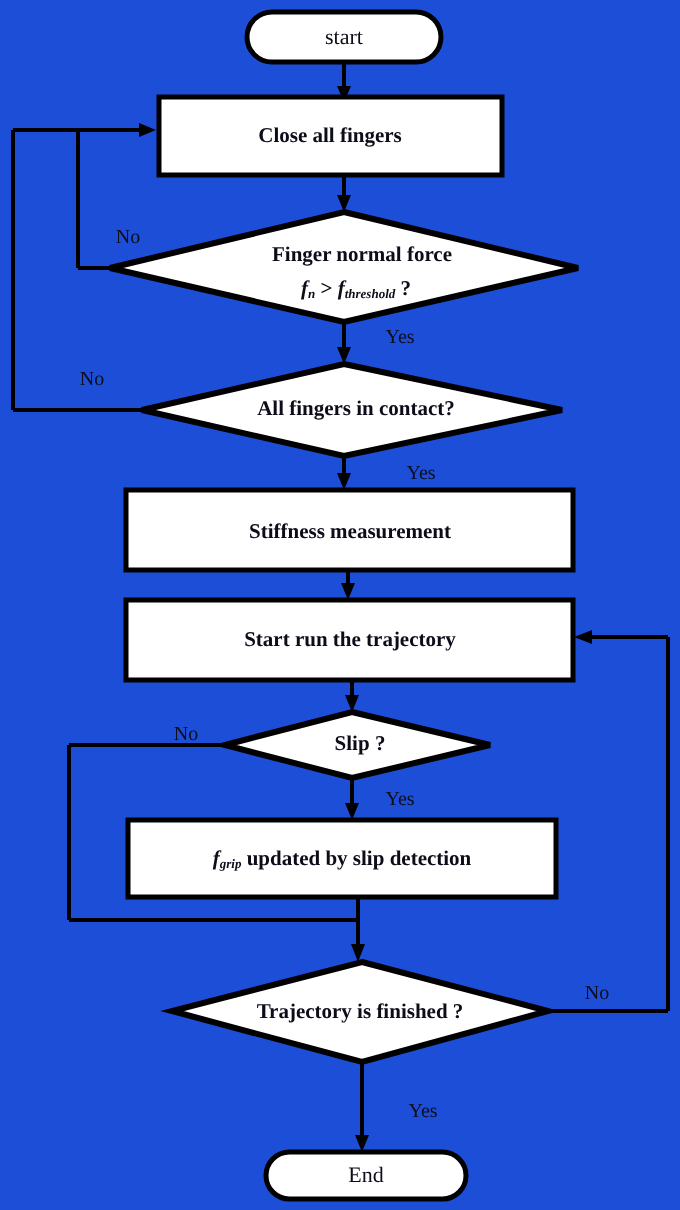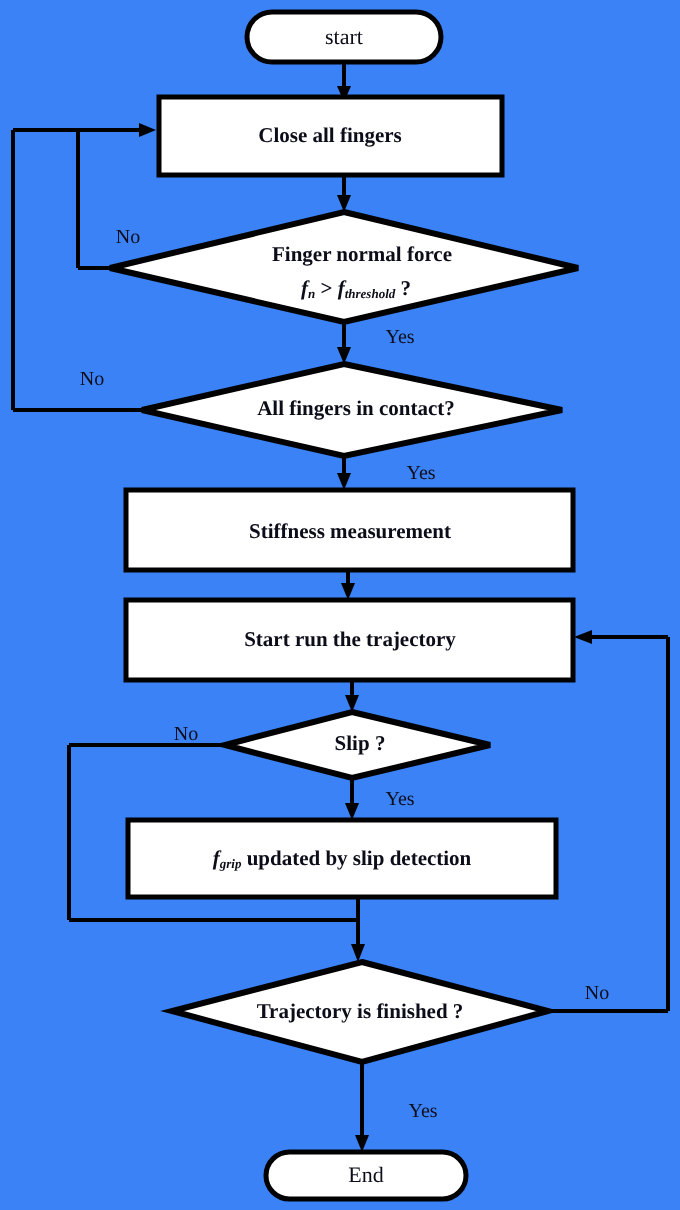--- a/index.html
+++ b/index.html
@@ -11,21 +11,21 @@
   body {
     width: 680px;
     height: 1210px;
     font-family: "Liberation Serif", "DejaVu Serif", serif;
     overflow: hidden;
   }
   #flowchart-root {
     position: relative;
     width: 680px;
     height: 1210px;
-    background: #3b82f6;
+    background: #1d4ed8;
   }
   svg#flow-svg {
     display: block;
     width: 680px;
     height: 1210px;
   }
   .node-shape {
     fill: #ffffff;
     stroke: #000000;
     stroke-width: 5;

